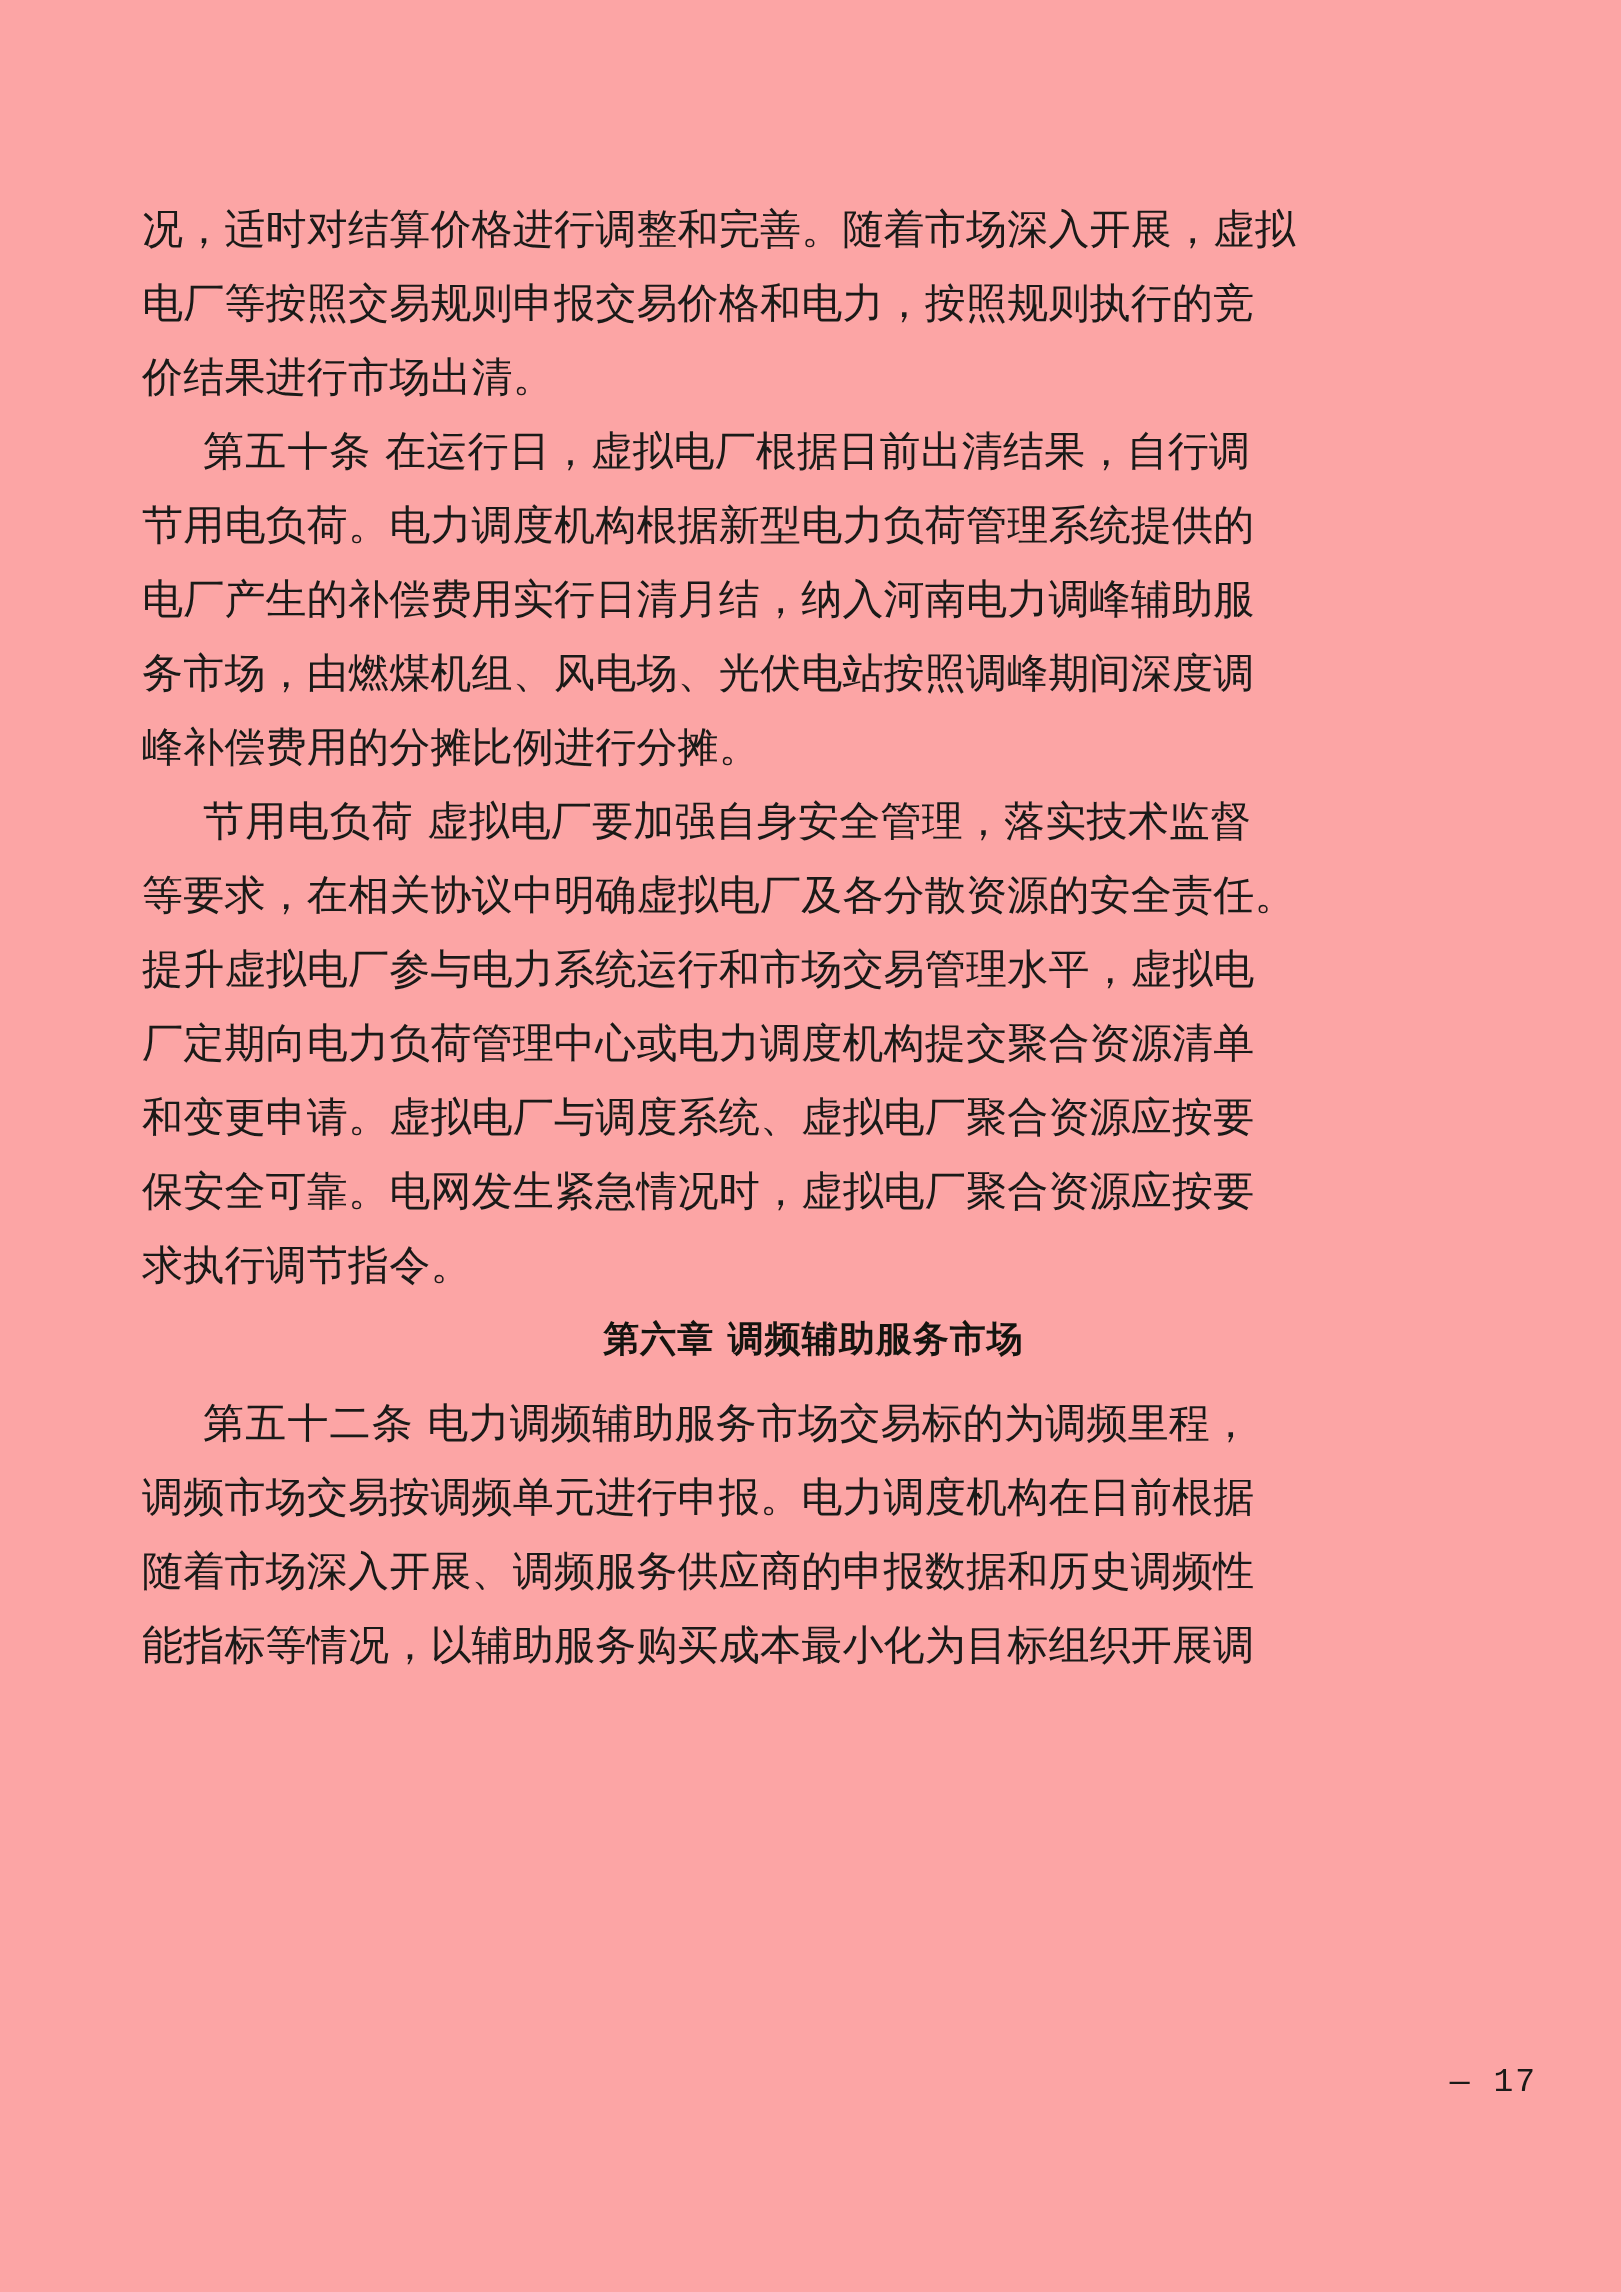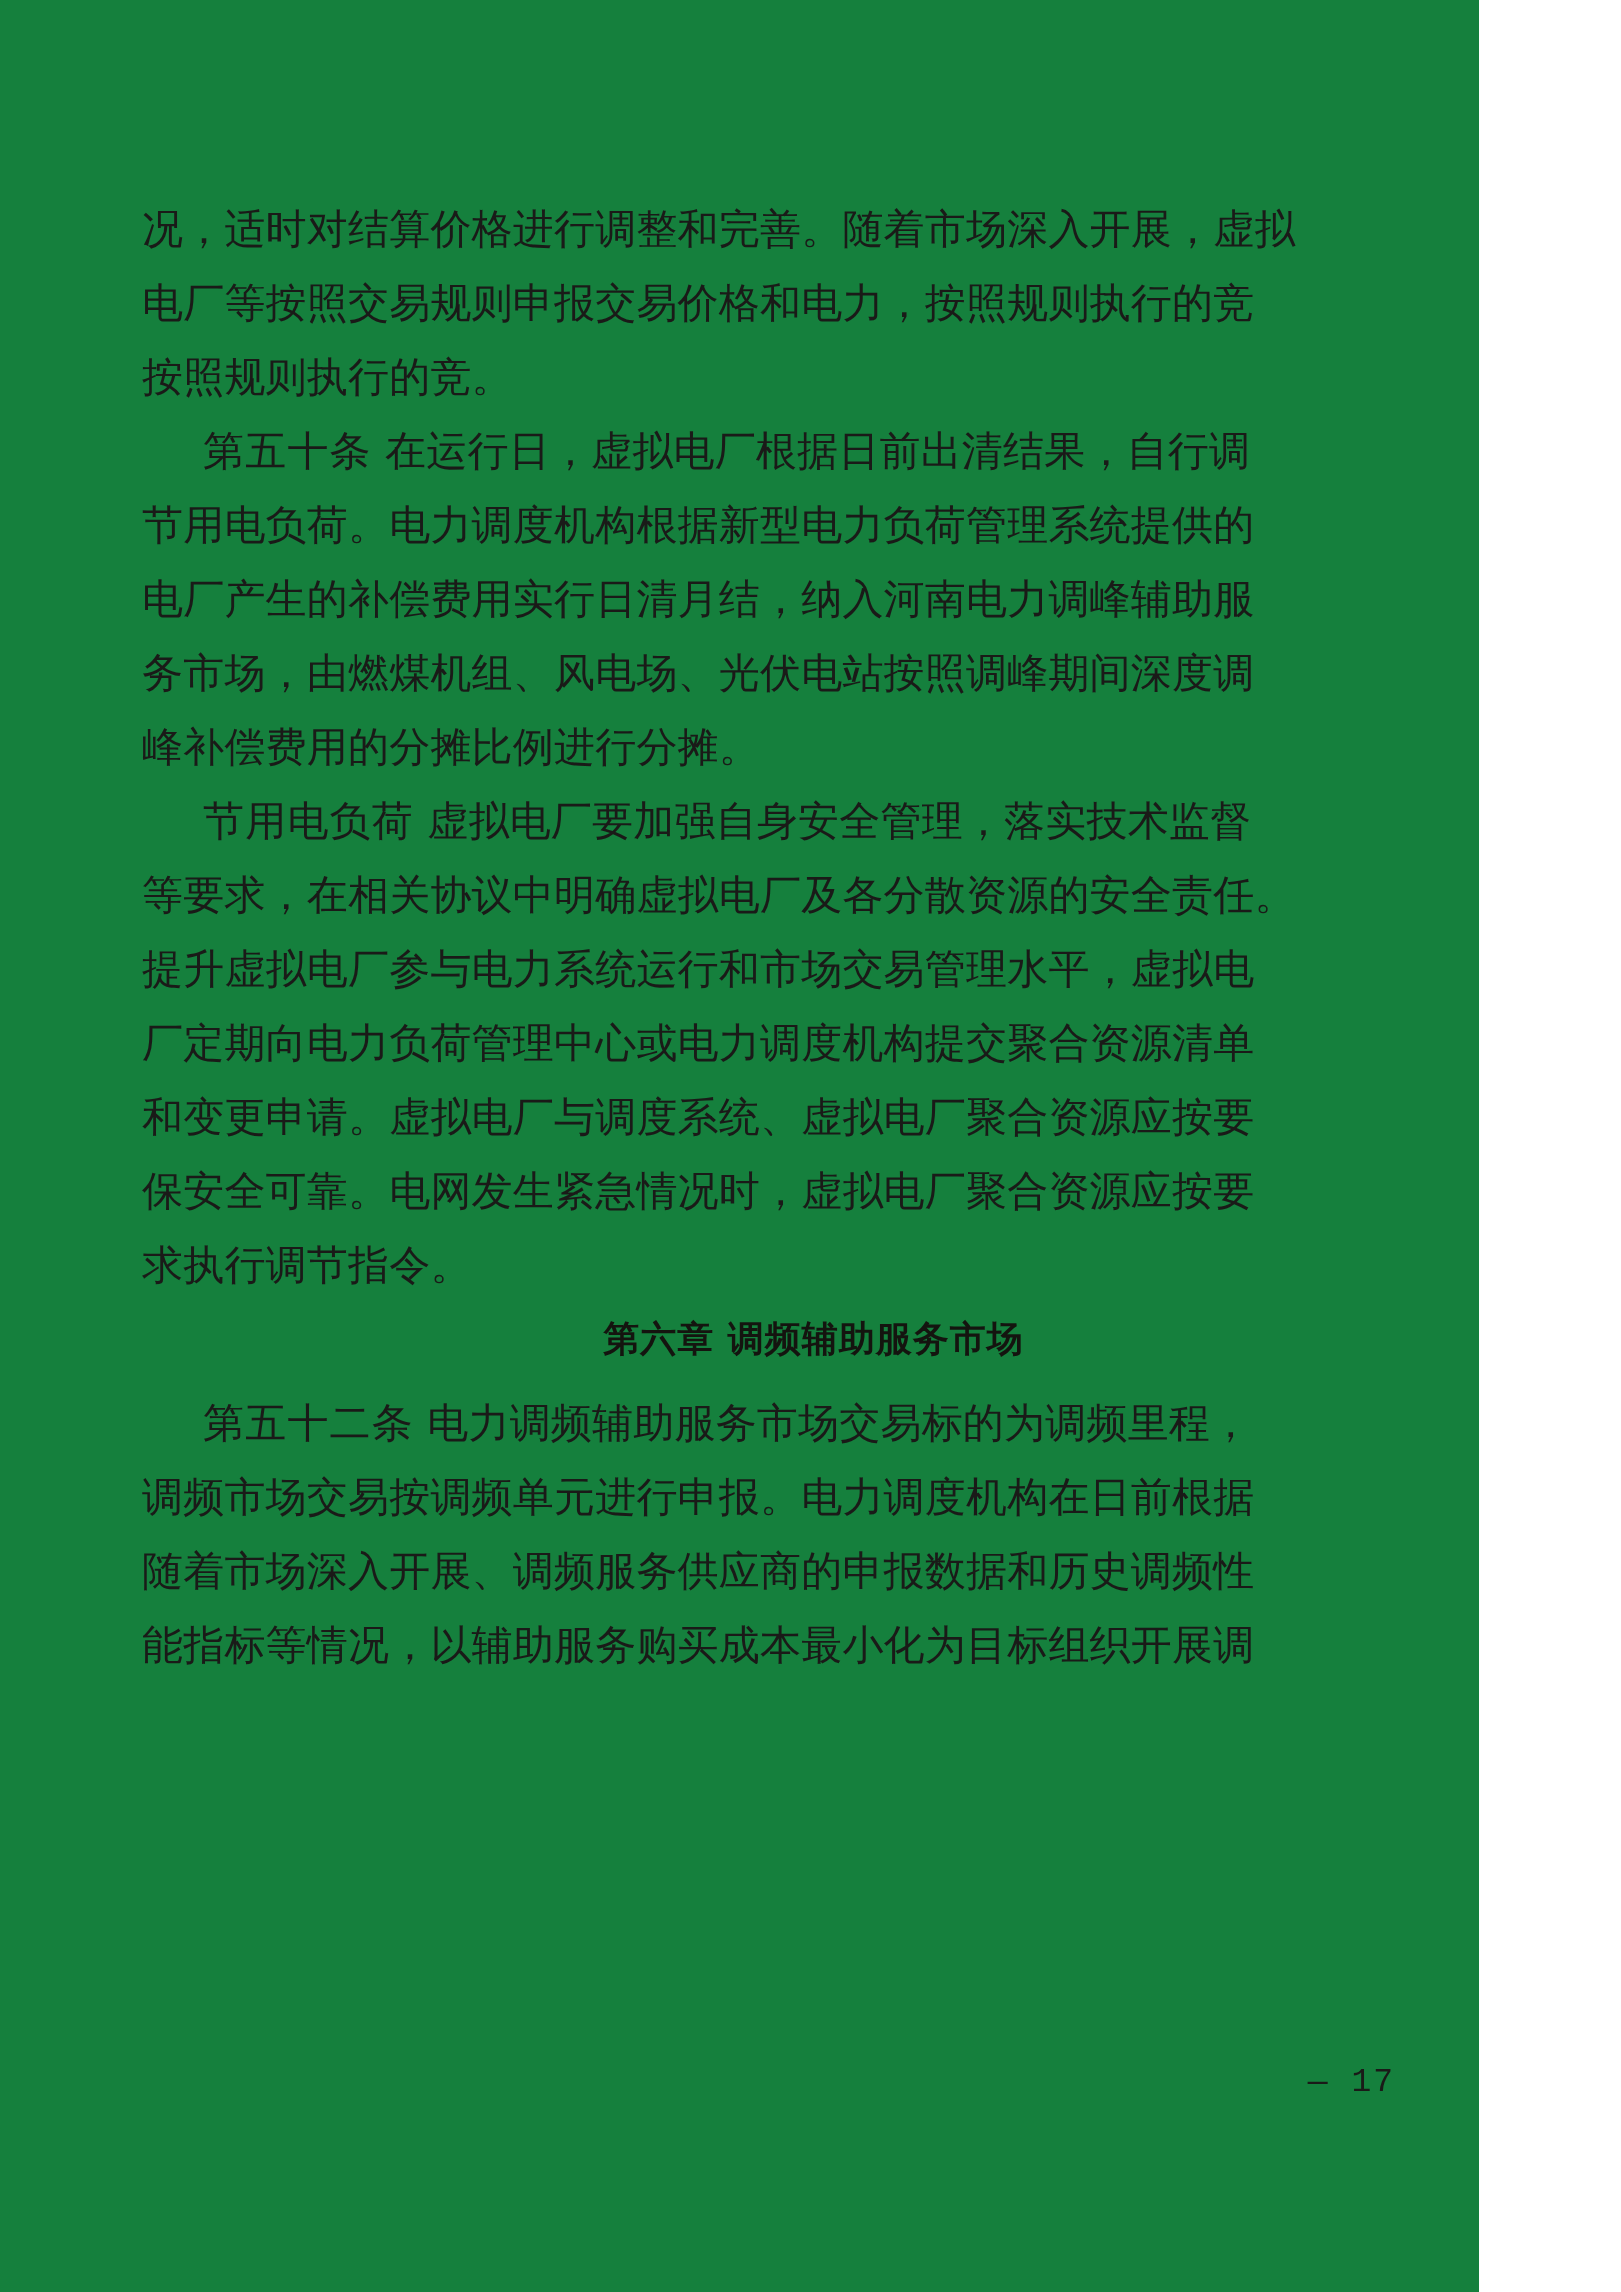--- a/index.html
+++ b/index.html
@@ -6,23 +6,23 @@
   html, body {
     margin: 0;
     padding: 0;
     background: #ffffff;
   }
   body {
     font-family: "DejaVu Serif", serif;
   }
   .page {
     position: relative;
-    width: 1479px;
+    width: 1621px;
     height: 2293px;
-    background: #15803d;
+    background: #fca5a5;
     overflow: hidden;
     box-sizing: border-box;
   }
   .content {
     position: absolute;
     left: 142px;
     top: 192px;
     width: 1343px;
   }
   
@@ -63,21 +63,21 @@
 </style>
 </head>
 <body>
 
 <div class="page">
 
   <div class="content">
 
     <div class="line">况，适时对结算价格进行调整和完善。随着市场深入开展，虚拟</div>
     <div class="line">电厂等按照交易规则申报交易价格和电力，按照规则执行的竞</div>
-    <div class="line">按照规则执行的竞。</div>
+    <div class="line">价结果进行市场出清。</div>
 
     <div class="line"><span style="display:inline-block;width:61px;"></span><span class="art">第五十条</span><span> 在运行日，虚拟电厂根据日前出清结果，自行调</span></div>
     <div class="line">节用电负荷。电力调度机构根据新型电力负荷管理系统提供的</div>
     <div class="line">电厂产生的补偿费用实行日清月结，纳入河南电力调峰辅助服</div>
     <div class="line">务市场，由燃煤机组、风电场、光伏电站按照调峰期间深度调</div>
     <div class="line">峰补偿费用的分摊比例进行分摊。</div>
 
     <div class="line"><span style="display:inline-block;width:61px;"></span><span class="art">节用电负荷</span><span> 虚拟电厂要加强自身安全管理，落实技术监督</span></div>
     <div class="line">等要求，在相关协议中明确虚拟电厂及各分散资源的安全责任。</div>
     <div class="line">提升虚拟电厂参与电力系统运行和市场交易管理水平，虚拟电</div>

